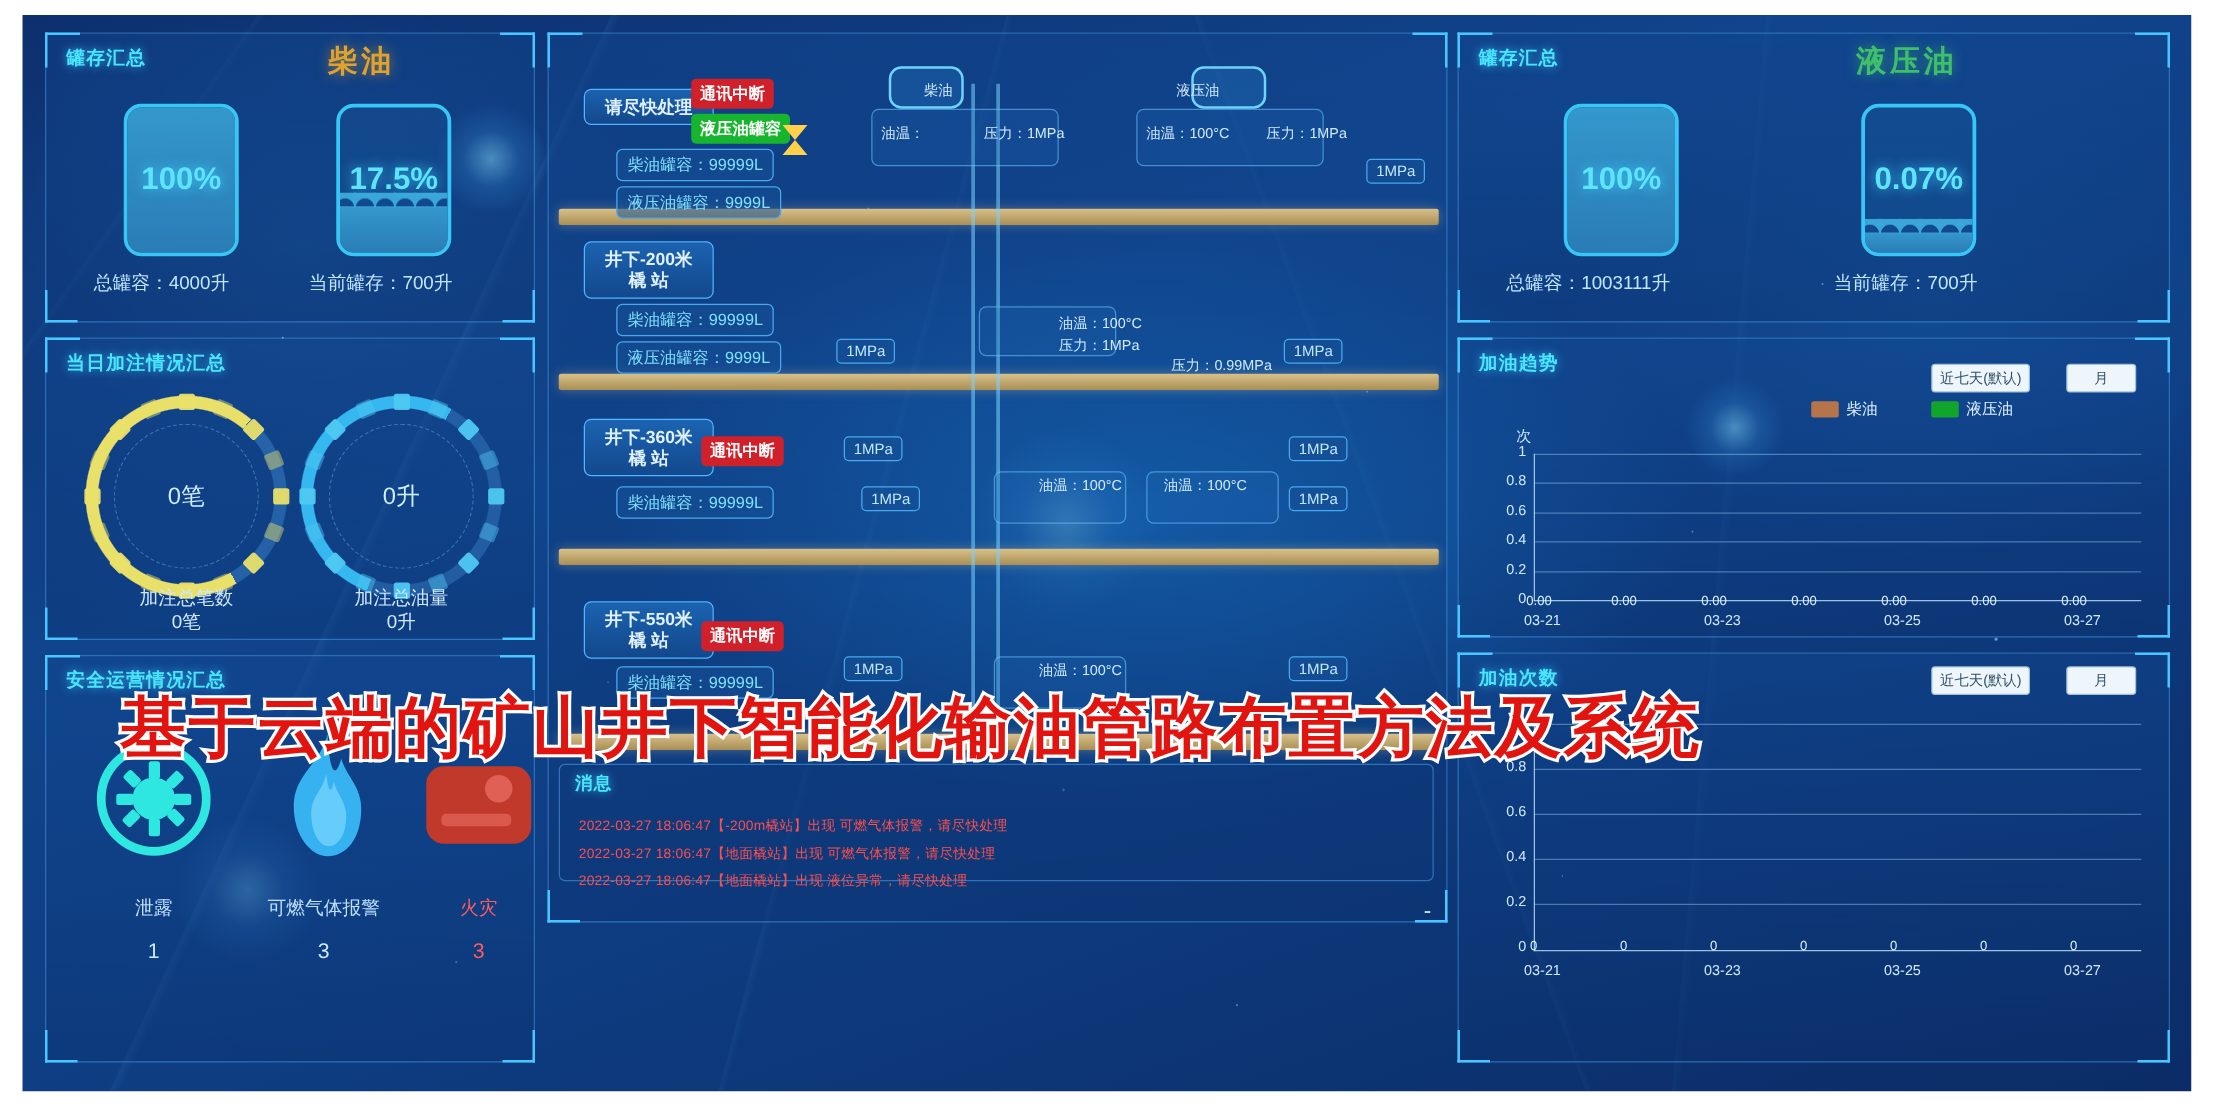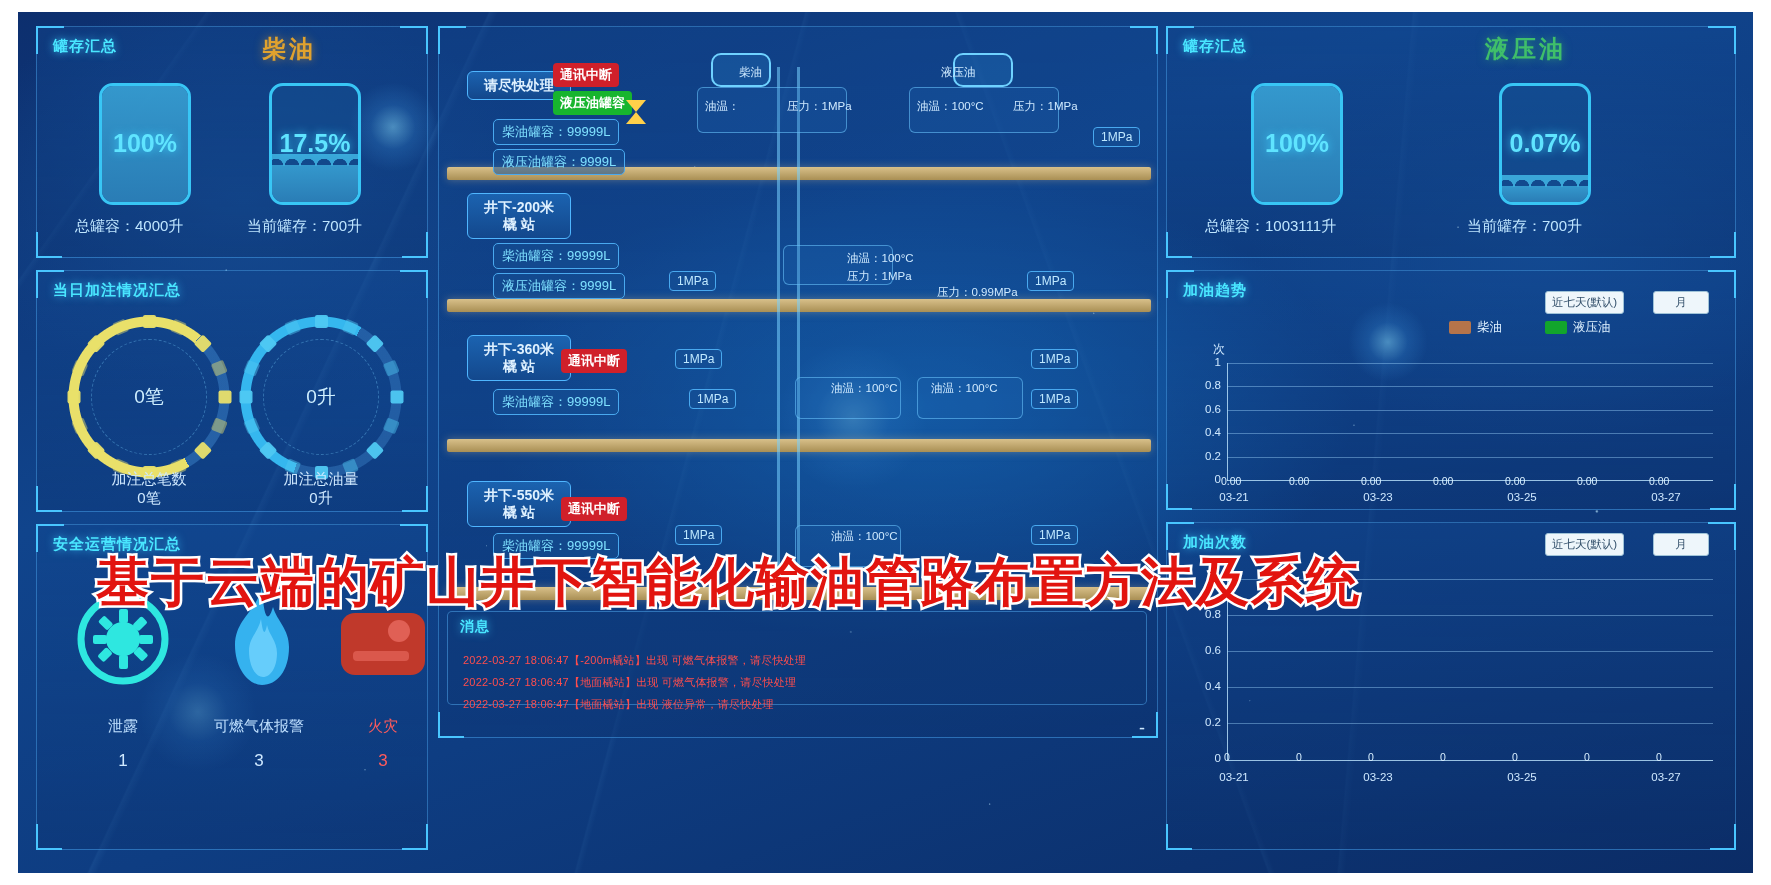--- a/index.html
+++ b/index.html
@@ -360,21 +360,21 @@
       <div class="ptitle">罐存汇总</div>
       <div class="fuelname" style="left:318px;top:6px;color:#3fbf6a;text-shadow:0 0 10px rgba(63,191,106,.6);">液压油</div>
 
       <div class="tankwrap" style="left:84px;top:56px;">
         <div class="tank">
           <div class="fill" style="height:100%;"></div>
         </div>
         <div class="tankpct">100%</div>
       </div>
 
-      <div class="tankwrap" style="left:332px;top:56px;border-radius:18px;">
+      <div class="tankwrap" style="left:322px;top:56px;border-radius:18px;">
         <div class="tank">
           <div class="fill" style="height:14%;"></div>
           <div class="wave" style="bottom:15px;"></div>
         </div>
         <div class="tankpct">0.07%</div>
       </div>
 
       <div class="tankcap" style="left:38px;top:190px;">总罐容：1003111升</div>
       <div class="tankcap" style="left:300px;top:190px;">当前罐存：700升</div>
     </div>

